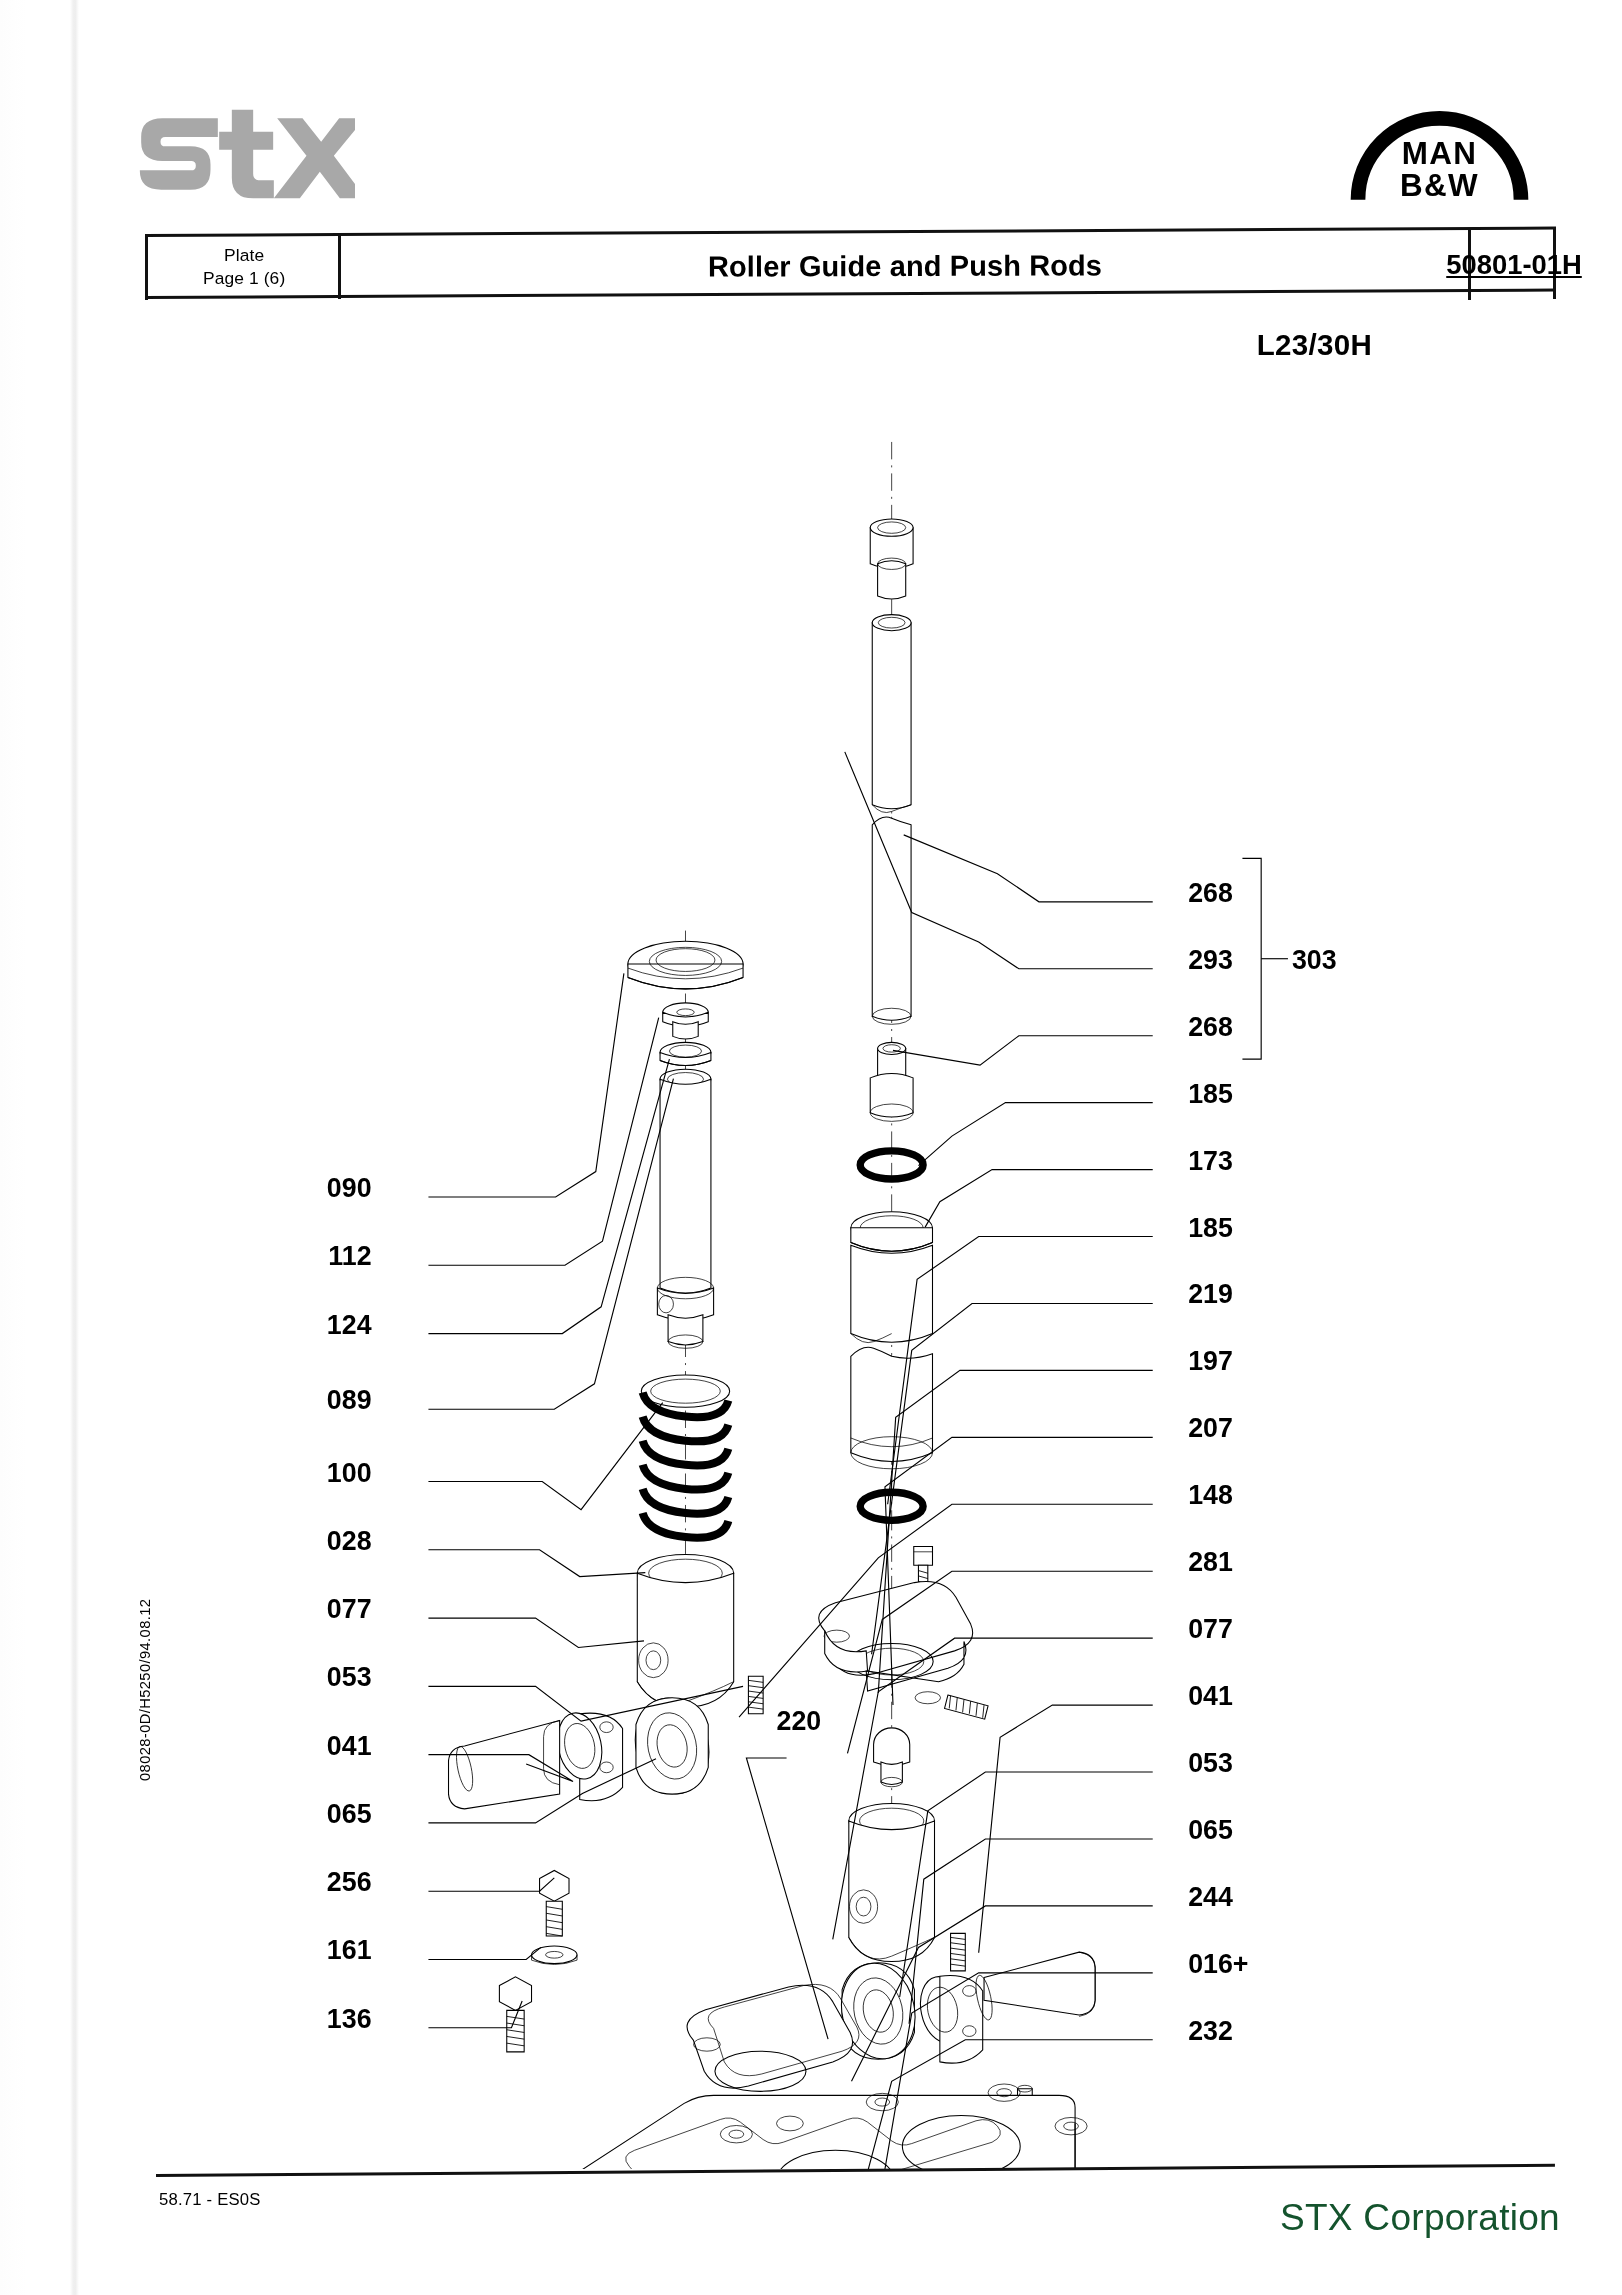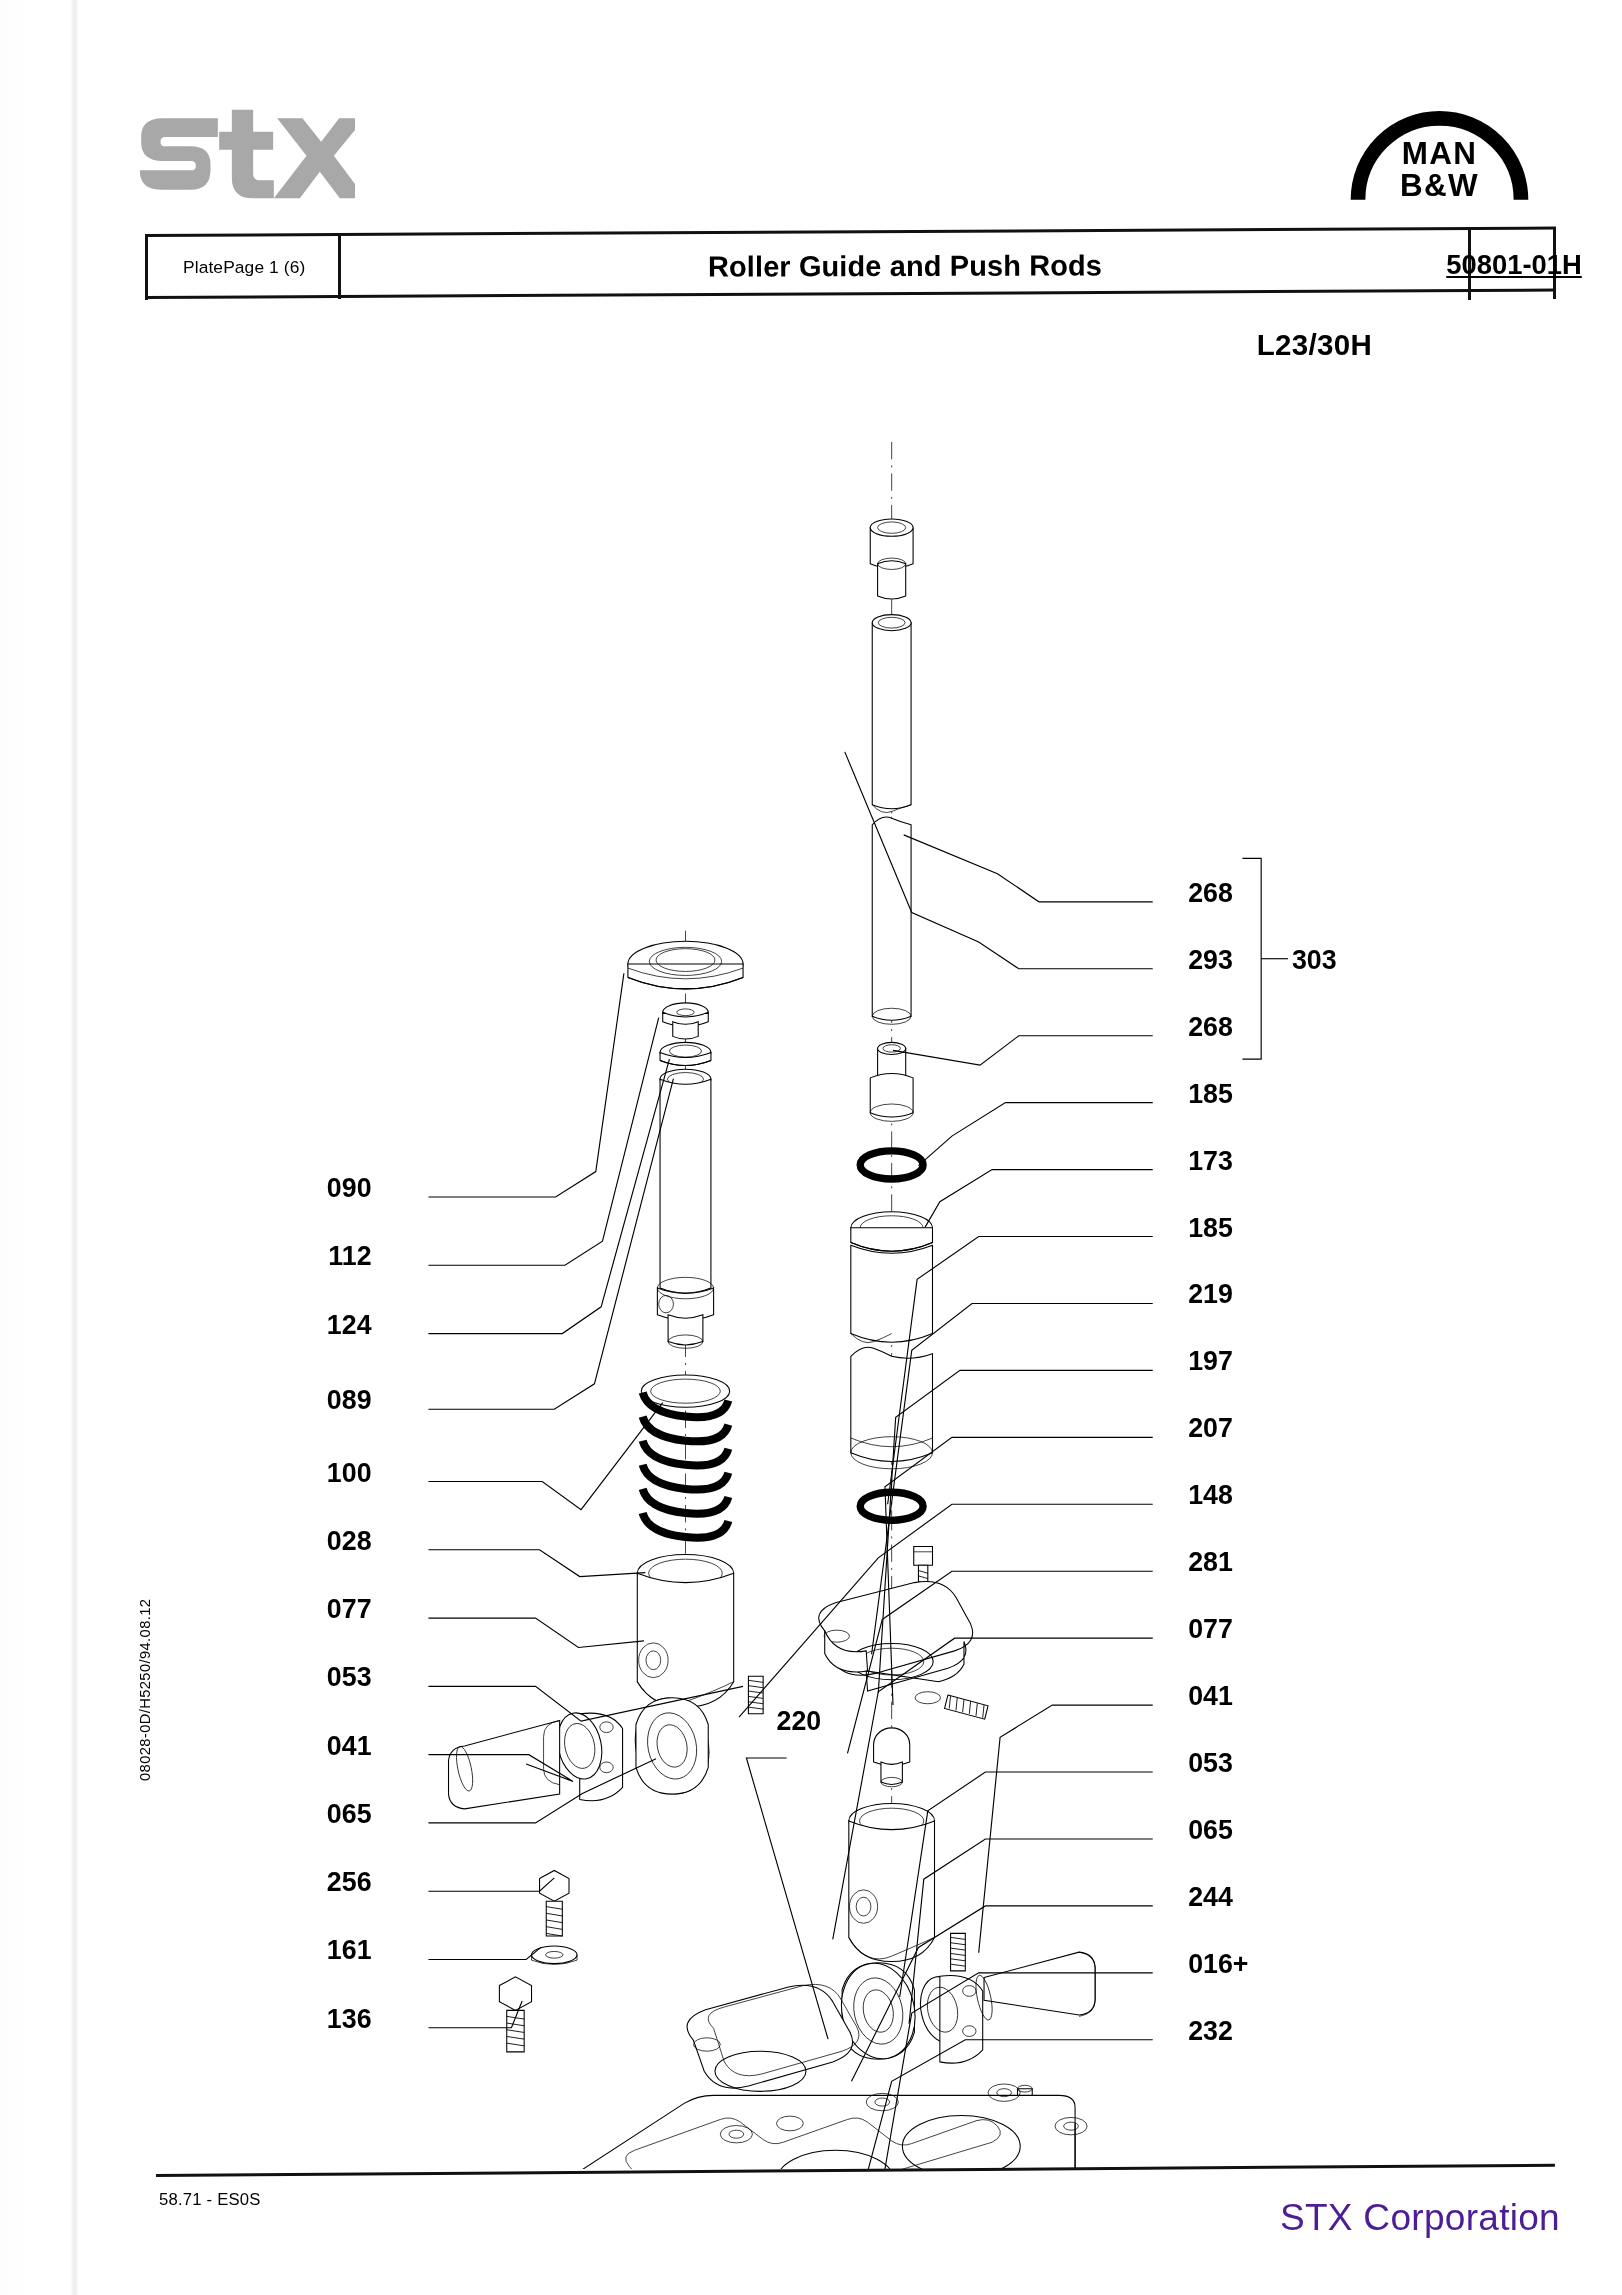--- a/index.html
+++ b/index.html
@@ -38,21 +38,21 @@
     position:absolute;left:0;top:62px;width:1411px;height:3.3px;background:#111;
     transform:rotate(-0.30deg);transform-origin:left center;
   }
   .tb-v{position:absolute;top:0;width:3.3px;height:66px;background:#111;}
   #tb-v1{left:0px;}
   #tb-v2{left:193px;top:-0.7px;}
   #tb-v3{left:1323px;top:-4px;height:70px;}
   #tb-v4{left:1408px;top:-4.7px;height:70px;}
   #plate-cell{
     position:absolute;left:6.7px;top:5.4px;width:185px;height:56px;
-    display:flex;flex-direction:row;align-items:center;justify-content:center;
+    display:flex;flex-direction:column;align-items:center;justify-content:center;
     line-height:1.32;
   }
   #plate-label,#page-label{font-size:17.4px;letter-spacing:0.1px;}
   #doc-title{
     position:absolute;left:201px;top:0px;width:1118px;height:64px;
     display:flex;align-items:center;justify-content:center;
     font-size:29px;font-weight:bold;letter-spacing:0.1px;
     transform:rotate(-0.18deg);
   }
   #part-number{
@@ -75,21 +75,21 @@
   #footer-rule{
     position:absolute;left:156px;top:2174px;width:1399px;height:2.7px;background:#111;
     transform:rotate(-0.42deg);transform-origin:left center;
   }
   #footer-code{
     position:absolute;left:159px;top:2190px;font-size:16.7px;letter-spacing:0.2px;
   }
   #corp-mark{
     position:absolute;left:1560px;top:2197px;
     transform:translateX(-100%);
-    font-size:37px;color:#4c1d95;letter-spacing:0.3px;white-space:nowrap;
+    font-size:37px;color:#14532d;letter-spacing:0.3px;white-space:nowrap;
   }
   
   #drawing{position:absolute;left:0;top:375px;width:1622px;height:1794px;}
   #drawing svg{display:block;}
   .cl{stroke:#000;stroke-width:1.6;fill:none;}          
   .cl-th{stroke:#000;stroke-width:1.1;fill:none;}       
   .ctr{stroke:#000;stroke-width:1.1;fill:none;stroke-dasharray:26 9 3 9;}
   .lead{stroke:#000;stroke-width:1.7;fill:none;}
   .oring{stroke:#000;stroke-width:11;fill:none;}
   .wh{fill:#fff;}

